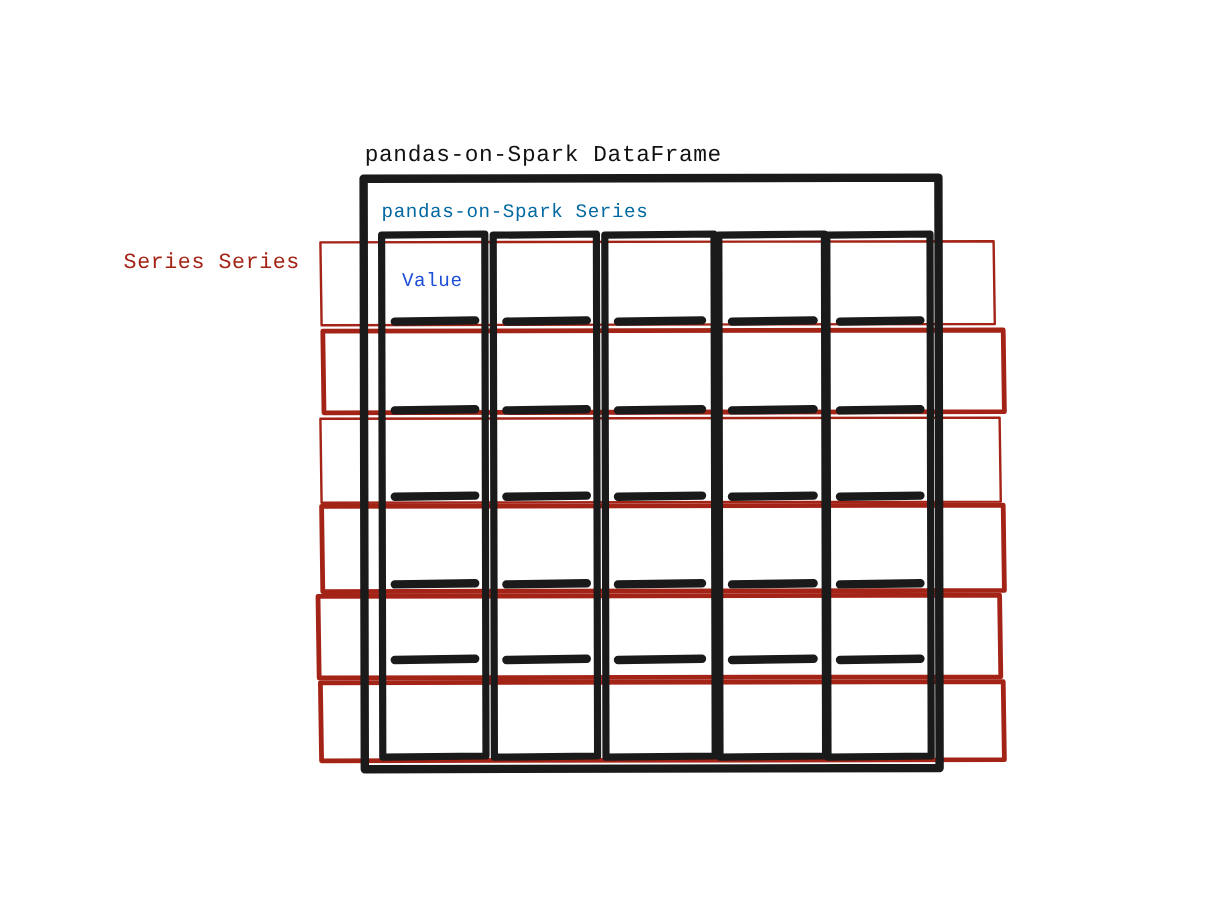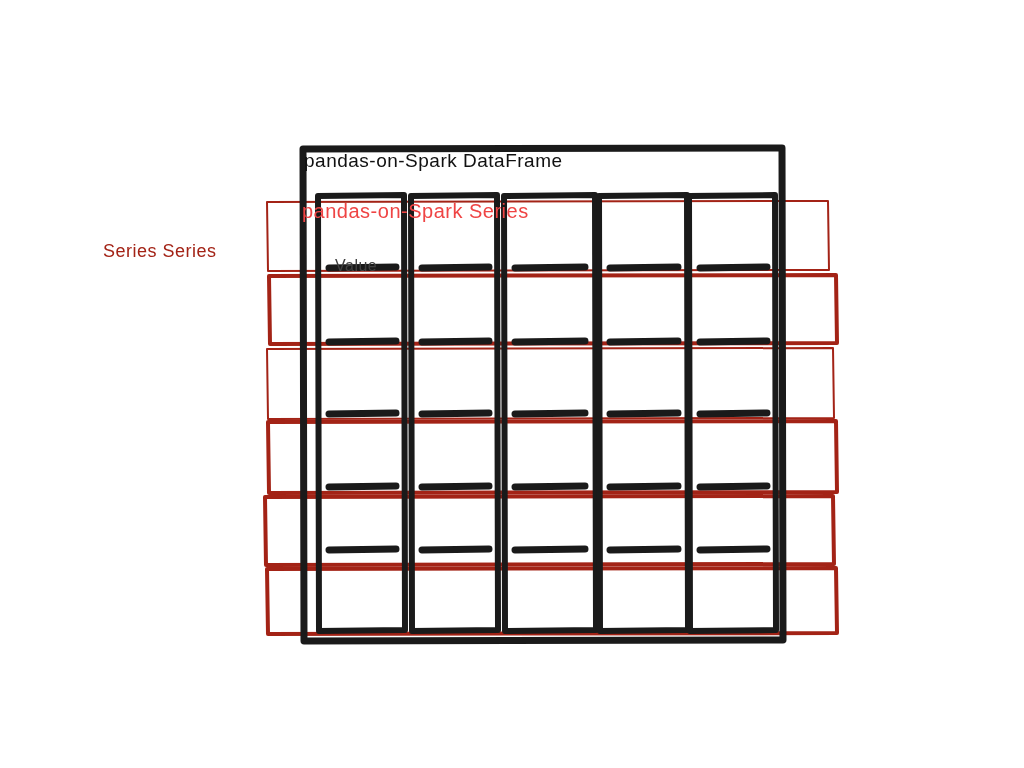--- a/index.html
+++ b/index.html
@@ -17,47 +17,46 @@
 
   .canvas {
     position: absolute;
     inset: 0;
   }
 
   
   .label {
     position: absolute;
     white-space: nowrap;
-    font-family: Liberation Sans, sans-serif;
+    font-family: Liberation Mono, monospace;
     letter-spacing: 0.5px;
-    margin-top: 32px;
   }
   #df-title {
     left: 304px;
     top: 118px;
     font-size: 19px;
     color: #111111;
   }
   #series-title {
-    left: 302px;
+    left: 318px;
     top: 168px;
-    font-size: 20px;
-    color: #ef4444;
+    font-size: 16px;
+    color: #0369a1;
   }
   #pandas-series-label {
     left: 103px;
     top: 209px;
     font-size: 18px;
     color: #a32316;
   }
   #value-label {
     left: 335px;
     top: 225px;
     font-size: 16px;
-    color: #404040;
+    color: #1d4ed8;
   }
 
   
   svg.sketch {
     position: absolute;
     left: 0;
     top: 0;
     width: 1024px;
     height: 768px;
     overflow: visible;

